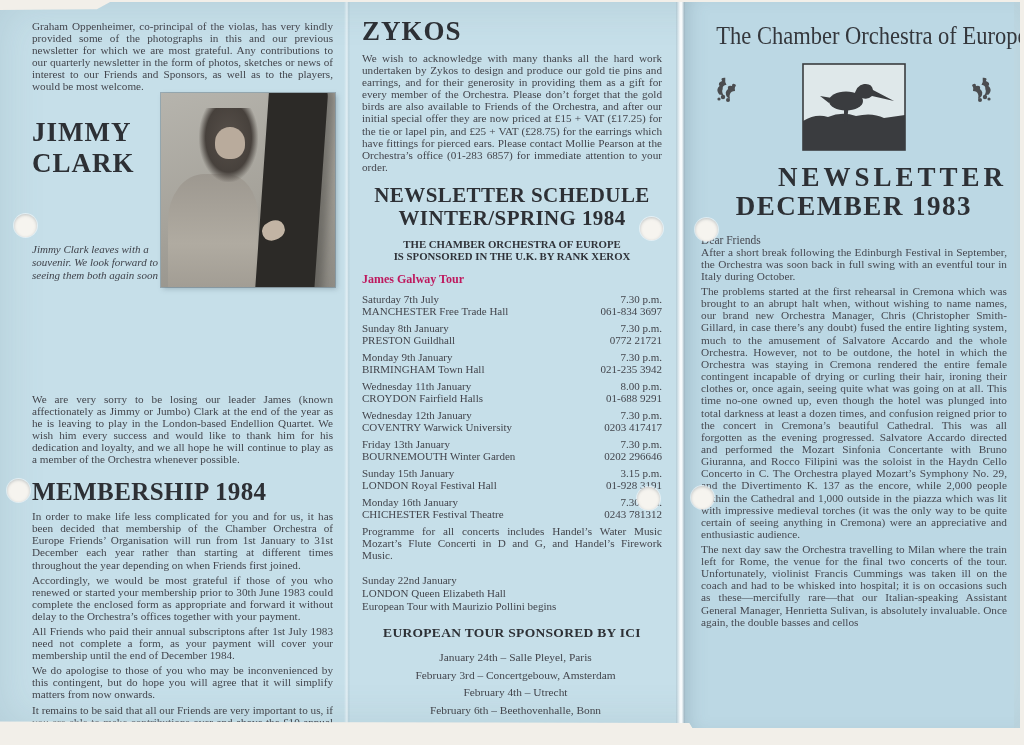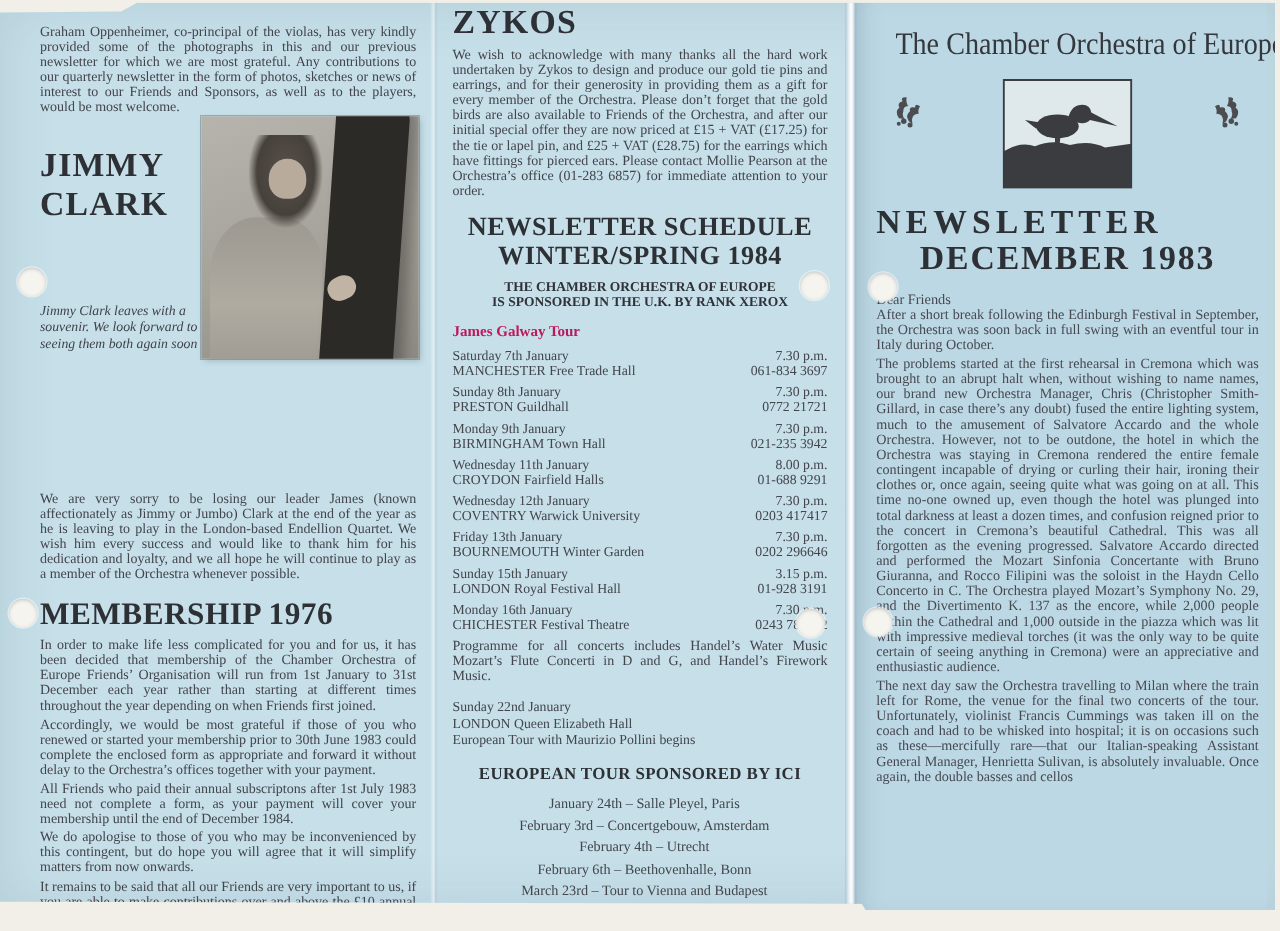--- a/index.html
+++ b/index.html
@@ -42,40 +42,40 @@
   }
   .photo-case{position:absolute;left:58%;top:-6%;width:34%;height:115%;background:#2c2a27;transform:rotate(4deg);border-radius:10px 14px 8px 8px;box-shadow:8px 0 10px rgba(40,40,38,.4);}
   .photo-head{position:absolute;left:22%;top:8%;width:34%;height:38%;background:radial-gradient(ellipse at 50% 40%,#57504a 0%,#47413c 55%,rgba(70,64,58,0) 72%);}
   .photo-face{position:absolute;left:31%;top:18%;width:17%;height:16%;background:#b9ab9c;border-radius:50% 50% 45% 45%;}
   .photo-body{position:absolute;left:4%;top:42%;width:52%;height:60%;background:linear-gradient(180deg,#9d9890 0%,#b0aba1 60%,#a19c93 100%);border-radius:40% 35% 0 0;}
   .photo-thumb{position:absolute;left:58%;top:66%;width:13%;height:10%;background:#c2b4a4;border-radius:45%;transform:rotate(-25deg);}
   .caption{margin-top:64px;width:134px;font-style:italic;font-size:11px;line-height:13.2px;text-align:left;color:#3f424a;}
   .membership-h{font-size:25px;line-height:27px;margin:13px 0 5px 0;letter-spacing:.4px;}
 
   
-  .col-mid{left:362px;top:0;width:300px;}
+  .col-mid{left:362px;top:14px;width:300px;}
   .zykos-h{font-size:27px;line-height:30px;letter-spacing:1px;margin-bottom:6px;}
   .sched-h{font-size:21px;line-height:23.5px;text-align:center;margin-top:11px;letter-spacing:.4px;}
   .sponsor{font-size:10.8px;line-height:12.5px;font-weight:bold;text-align:center;margin-top:7px;color:#2f3238;}
   .tour-title{font-size:12px;font-weight:bold;margin:9px 0 6px 0;color:#be185d;}
   .srow{margin-bottom:4.6px;font-size:11px;line-height:12.2px;}
   .srow .r1,.srow .r2{display:flex;justify-content:space-between;}
   .prog-note{margin-top:3px;}
   .extra{margin-top:13px;font-size:11px;line-height:13px;}
   .euro-h{font-size:13.5px;text-align:center;margin-top:12px;letter-spacing:.3px;}
   .euro-list{margin-top:8px;}
   .euro-list div{font-size:11.4px;line-height:17.5px;padding-left:7px;text-align:center;}
 
   
   .col-right{left:701px;top:20px;width:306px;color:#474951;}
   .masthead{font-size:25px;line-height:27px;text-align:center;font-weight:normal;color:#34373c;transform:scaleX(.9);transform-origin:50% 50%;white-space:nowrap;}
   .logo-row{display:flex;align-items:flex-start;justify-content:space-between;margin-top:14px;padding:0 10px;}
   .logo-box{width:104px;height:88px;margin:0 auto;}
   .holly{margin-top:10px;}
-  .newsletter-h{font-size:27px;line-height:29px;text-align:left;letter-spacing:4px;margin-top:12px;}
+  .newsletter-h{font-size:27px;line-height:29px;text-align:right;letter-spacing:4px;margin-top:12px;}
   .date-h{font-size:27px;line-height:29px;text-align:center;letter-spacing:1.5px;}
   .salutation{margin-top:13px;font-size:11.5px;}
   .col-right p{font-size:11.3px;line-height:12.15px;margin-bottom:2.5px;}
 </style>
 </head>
 <body>
 
 <div class="paper">
   <div class="panel-right-tint"></div>
   <div class="crease crease-1"></div>
@@ -94,21 +94,21 @@
       </div>
       <h2 class="jimmy-h">
         <span>JIMMY</span><br>
         <span>CLARK</span>
       </h2>
       <div class="caption">Jimmy Clark leaves with a souvenir. We look forward to seeing them both again soon</div>
     </div>
 
     <p>We are very sorry to be losing our leader James (known affectionately as Jimmy or Jumbo) Clark at the end of the year as he is leaving to play in the London-based Endellion Quartet. We wish him every success and would like to thank him for his dedication and loyalty, and we all hope he will continue to play as a member of the Orchestra whenever possible.</p>
 
-    <h2 class="membership-h">MEMBERSHIP 1976</h2>
+    <h2 class="membership-h">MEMBERSHIP 1984</h2>
     <p>In order to make life less complicated for you and for us, it has been decided that membership of the Chamber Orchestra of Europe Friends’ Organisation will run from 1st January to 31st December each year rather than starting at different times throughout the year depending on when Friends first joined.</p>
     <p>Accordingly, we would be most grateful if those of you who renewed or started your membership prior to 30th June 1983 could complete the enclosed form as appropriate and forward it without delay to the Orchestra’s offices together with your payment.</p>
     <p>All Friends who paid their annual subscriptons after 1st July 1983 need not complete a form, as your payment will cover your membership until the end of December 1984.</p>
     <p>We do apologise to those of you who may be inconvenienced by this contingent, but do hope you will agree that it will simplify matters from now onwards.</p>
     <p>It remains to be said that all our Friends are very important to us, if you are able to make contributions over and above the £10 annual minimum this will help us to service the Friends’ Organisation and the Orchestra itself increasingly effectively. Thank you all for your generous support.</p>
   </div>
 
   <div class="col col-mid">
     <h2 class="zykos-h">ZYKOS</h2>
     <p>We wish to acknowledge with many thanks all the hard work undertaken by Zykos to design and produce our gold tie pins and earrings, and for their generosity in providing them as a gift for every member of the Orchestra. Please don’t forget that the gold birds are also available to Friends of the Orchestra, and after our initial special offer they are now priced at £15 + VAT (£17.25) for the tie or lapel pin, and £25 + VAT (£28.75) for the earrings which have fittings for pierced ears. Please contact Mollie Pearson at the Orchestra’s office (01-283 6857) for immediate attention to your order.</p>
@@ -119,21 +119,21 @@
     </h2>
     <div class="sponsor">
       <div>THE CHAMBER ORCHESTRA OF EUROPE</div>
       <div>IS SPONSORED IN THE U.K. BY RANK XEROX</div>
     </div>
 
     <div class="tour-title">James Galway Tour</div>
 
     <div class="srow">
       <div class="r1">
-          <span>Saturday 7th January</span>
+          <span>Saturday 7th July</span>
           <span>7.30 p.m.</span>
         </div>
       <div class="r2">
           <span>MANCHESTER Free Trade Hall</span>
           <span>061-834 3697</span>
         </div>
     </div>
     <div class="srow">
       <div class="r1">
           <span>Sunday 8th January</span>

